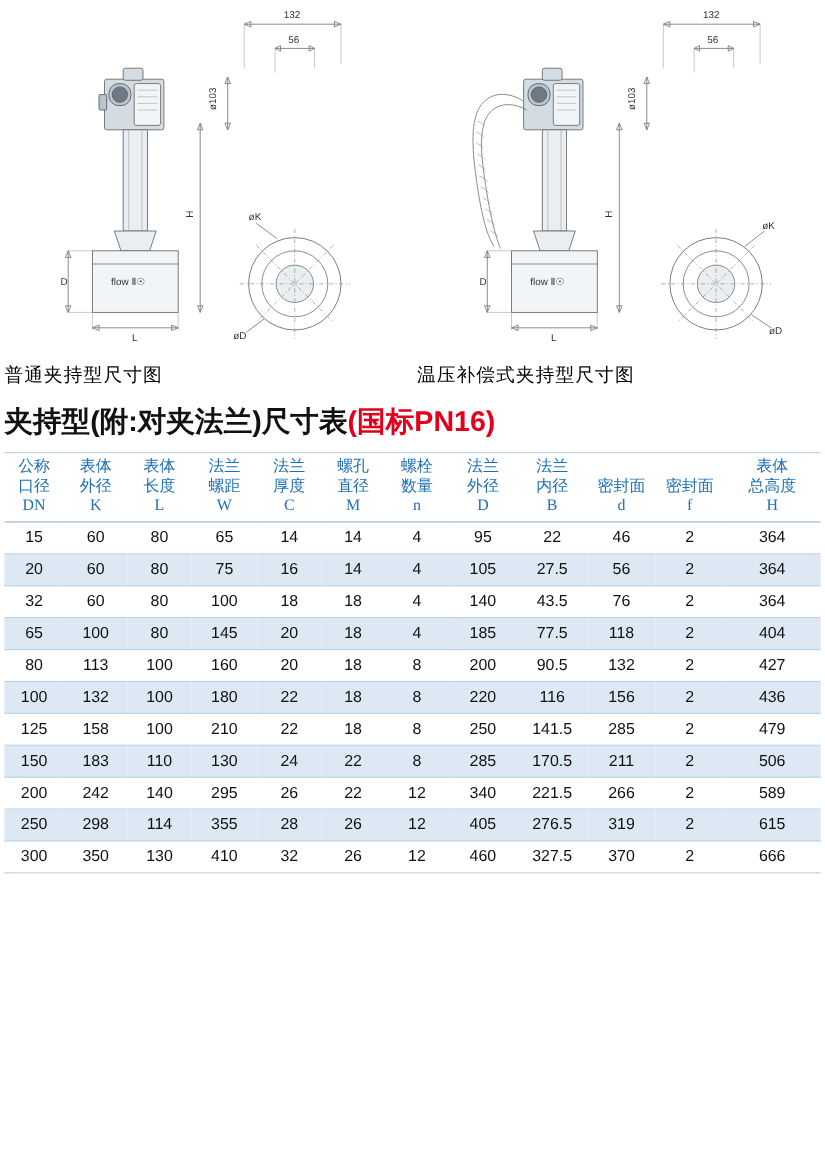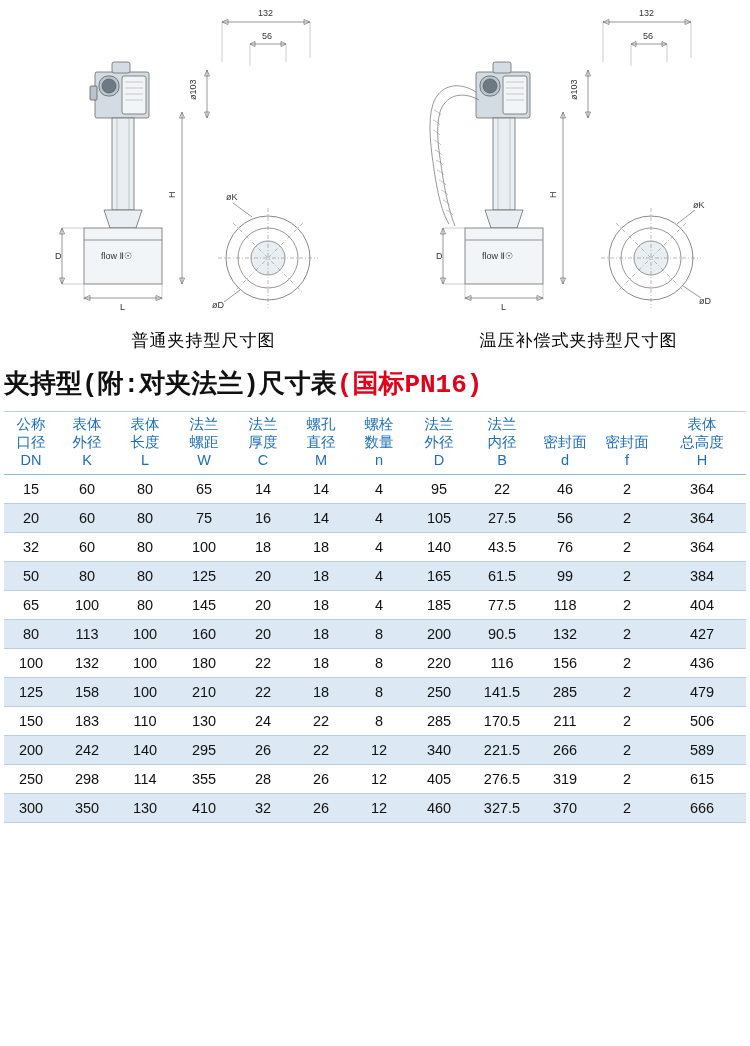--- a/index.html
+++ b/index.html
@@ -37,36 +37,35 @@
   .draw-cell.right { left: 375px; }
   .draw-svg {
     position: absolute;
     top: 0; left: 0;
     width: 375px;
     height: 322px;
   }
   .draw-caption {
     position: absolute;
     bottom: 8px;
-    left: 16px;
+    left: 4px;
     width: 375px;
-    text-align: center;
+    text-align: left;
     font-size: 17px;
     color: #000;
     letter-spacing: 1px;
   }
 
   
   .title-row {
     padding: 6px 0 10px 4px;
     font-size: 26px;
     font-weight: bold;
     letter-spacing: 0px;
     white-space: nowrap;
-    font-family: Liberation Mono, monospace;
   }
   .title-main { color: #111; }
   .title-accent { color: #e2001a; }
 
   
   table.dim-table {
     border-collapse: collapse;
     width: 742px;
     margin: 0 4px;
     table-layout: fixed;
@@ -78,20 +77,21 @@
     border-bottom: 1px solid #b9cfe0;
   }
   table.dim-table thead th {
     color: #1f6fb5;
     font-weight: normal;
     padding: 3px 0 5px 0;
     line-height: 1.25;
     font-size: 14.5px;
     border-top: 1px solid #b9cfe0;
     border-bottom: 1px solid #8fb6d4;
+    font-family: Liberation Serif, serif;
   }
   table.dim-table thead th .hdr-line { display: block; }
   table.dim-table tbody td {
     padding: 6px 0;
     color: #111;
     font-size: 14.5px;
   }
   table.dim-table tbody tr:nth-child(odd) { background: #ffffff; }
   table.dim-table tbody tr:nth-child(even) { background: #dce9f4; }
 
@@ -420,34 +420,20 @@
         <td>18</td>
         <td>18</td>
         <td>4</td>
         <td>140</td>
         <td>43.5</td>
         <td>76</td>
         <td>2</td>
         <td>364</td>
       </tr>
       <tr>
-        <td>50</td>
-        <td>80</td>
-        <td>80</td>
-        <td>125</td>
-        <td>20</td>
-        <td>18</td>
-        <td>4</td>
-        <td>165</td>
-        <td>61.5</td>
-        <td>99</td>
-        <td>2</td>
-        <td>384</td>
-      </tr>
-      <tr>
         <td>65</td>
         <td>100</td>
         <td>80</td>
         <td>145</td>
         <td>20</td>
         <td>18</td>
         <td>4</td>
         <td>185</td>
         <td>77.5</td>
         <td>118</td>

